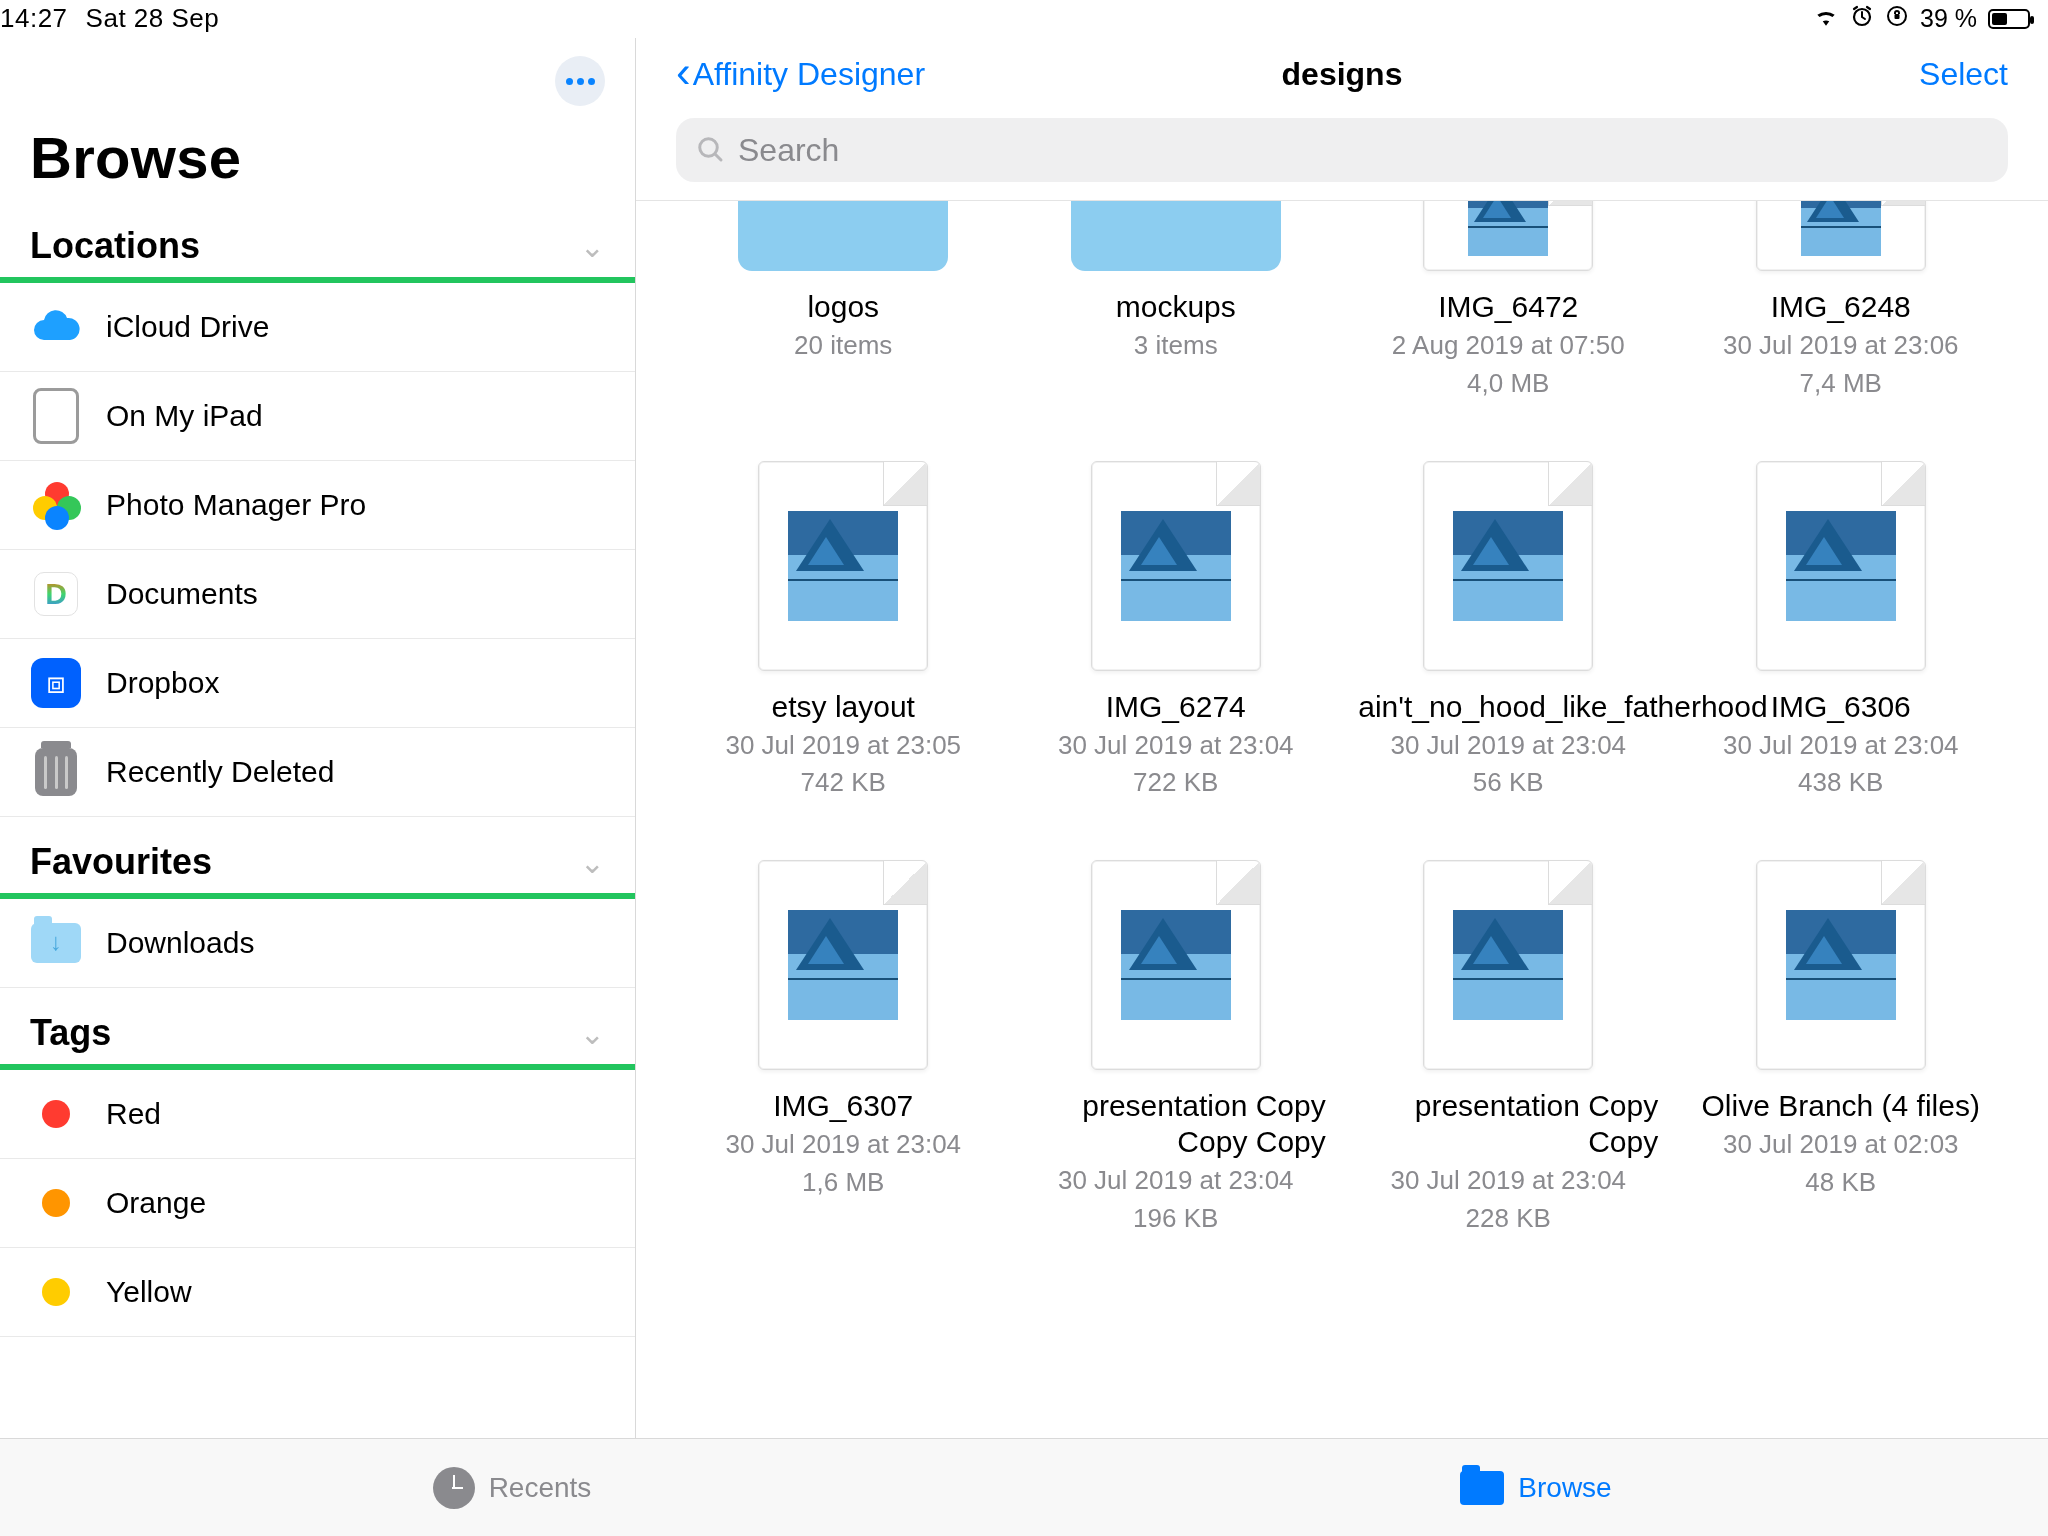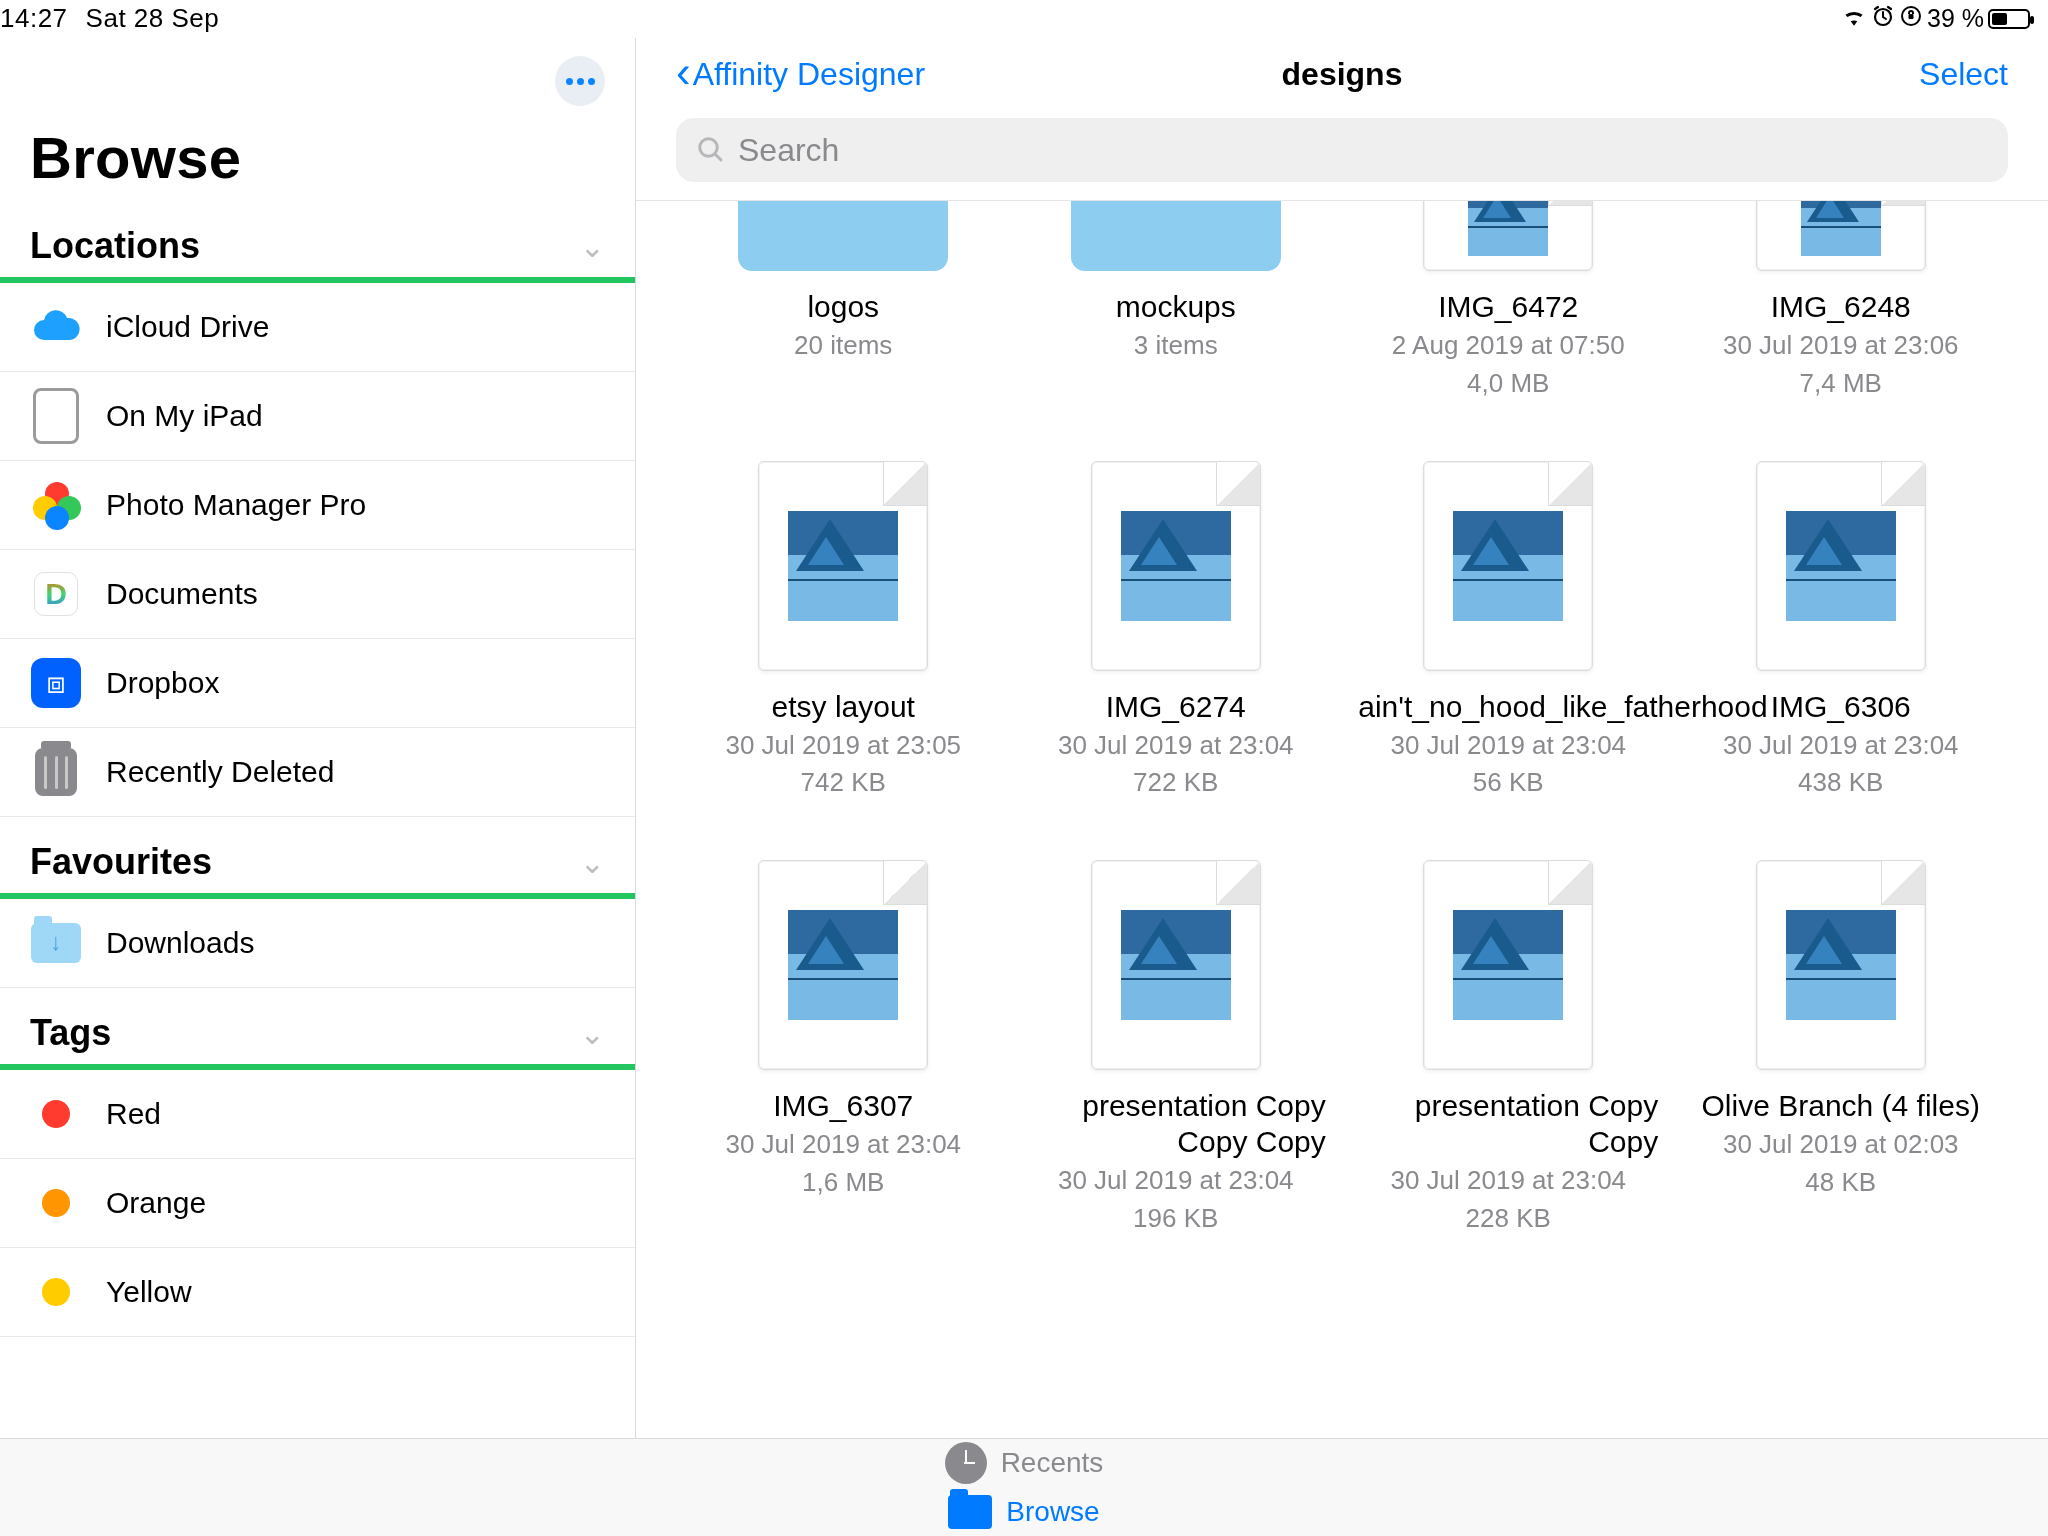--- a/index.html
+++ b/index.html
@@ -1,19 +1,19 @@
 <!DOCTYPE html>
 <html><head>
 <meta charset="utf-8">
 <style>
   * { box-sizing: border-box; margin: 0; padding: 0; }
   html, body { width: 2048px; height: 1536px; font-family: -apple-system, "Helvetica Neue", Arial, sans-serif; background:#fff; color:#000; overflow:hidden; }
   .status-bar { position:absolute; top:0; left:0; right:0; height:32px; display:flex; align-items:center; justify-content:space-between; padding:5px 18px 0 0; font-size:26px; font-weight:500; }
   .status-left { display:flex; gap:18px; align-items:center; letter-spacing:.5px;}
-  .status-right { display:flex; gap:4px; align-items:center; font-size:25px;}
+  .status-right { display:flex; gap:11px; align-items:center; font-size:25px;}
   .battery-outline { width:42px; height:20px; border:2px solid #000; border-radius:5px; position:relative; display:inline-block; }
   .battery-outline::after{ content:""; position:absolute; right:-6px; top:5px; width:4px; height:8px; background:#000; border-radius:2px;}
   .battery-fill{ position:absolute; left:2px; top:2px; bottom:2px; width:40%; background:#000; border-radius:2px;}
   .main-wrap { position:absolute; top:38px; left:0; right:0; bottom:98px; display:flex; }
   .sidebar { width:636px; border-right:1px solid #d9d9d9; padding-top:18px; display:flex; flex-direction:column; }
   .more-row { display:flex; justify-content:flex-end; padding:0 30px 10px 0;}
   .more-btn { width:50px; height:50px; border-radius:25px; background:#e9eef5; display:flex; align-items:center; justify-content:center;}
   .more-dot{ width:7px; height:7px; background:#0a84ff; border-radius:50%; margin:0 2px;}
   .browse-title { font-size:58px; font-weight:700; padding:8px 30px 30px 30px; letter-spacing:.3px;}
   .section-head { display:flex; justify-content:space-between; align-items:center; padding:4px 30px 10px 30px; border-bottom:6px solid #22c55e;}
@@ -43,21 +43,21 @@
   .doc-page .fold{ position:absolute; top:0; right:0; width:44px; height:44px; background:linear-gradient(135deg,#fff 0 50%, #e6e6e6 50% 100%); border-left:1px solid #dcdcdc; border-bottom:1px solid #dcdcdc; border-top-right-radius:6px;}
   .doc-page.short{ height:110px; margin-top:-40px;}
   .aff-logo{ width:110px; height:110px; background:linear-gradient(180deg,#2e6aa0 0 40%, #78b9e5 40% 100%); position:relative;}
   .aff-logo::before{ content:""; position:absolute; left:0; right:0; top:68px; height:2px; background:#185079;}
   .aff-logo::after{ content:""; position:absolute; left:8px; top:8px; width:0; height:0; border-left:34px solid transparent; border-right:34px solid transparent; border-bottom:52px solid #1a5b8e;}
   .aff-logo .inner-tri { position:absolute; left:20px; top:26px; width:0; height:0; border-left:18px solid transparent; border-right:18px solid transparent; border-bottom:28px solid #3682be; z-index:2;}
   .aff-logo.small{ width:80px; height:80px;}
   .aff-logo.small::before{ top:50px;}
   .aff-logo.small::after{ left:6px; top:6px; border-left:26px solid transparent; border-right:26px solid transparent; border-bottom:40px solid #1a5b8e;}
   .aff-logo.small .inner-tri{ left:15px; top:20px; border-left:14px solid transparent; border-right:14px solid transparent; border-bottom:22px solid #3682be;}
-  .bottom-bar{ position:absolute; bottom:0; left:0; right:0; height:98px; background:#f8f8f8; border-top:1px solid #d9d9d9; display:flex;flex-direction:column;}
+  .bottom-bar{ position:absolute; bottom:0; left:0; right:0; height:98px; background:#f8f8f8; border-top:1px solid #d9d9d9; display:flex;}
   .bottom-tab{ flex:1; display:flex; align-items:center; justify-content:center; gap:14px; font-size:28px;}
   .bottom-tab.inactive{ color:#8a8a8e;}
   .bottom-tab.active{ color:#007aff;}
   .clock-icon{ width:42px; height:42px; border-radius:50%; background:#8a8a8e; position:relative;}
   .clock-icon::before{ content:""; position:absolute; left:50%; top:50%; width:2px; height:13px; background:#fff; transform-origin:bottom; transform:translate(-50%,-100%);}
   .clock-icon::after{ content:""; position:absolute; left:50%; top:50%; width:11px; height:2px; background:#fff; transform:translate(-2px,-1px);}
   .folder-icon{ width:44px; height:34px; background:#007aff; border-radius:4px; position:relative;}
   .folder-icon::before{ content:""; position:absolute; top:-6px; left:2px; width:18px; height:8px; background:#007aff; border-radius:3px 3px 0 0;}
   .tag-dot{ width:28px; height:28px; border-radius:50%;}
   .icloud-svg{ width:48px; height:34px;}

